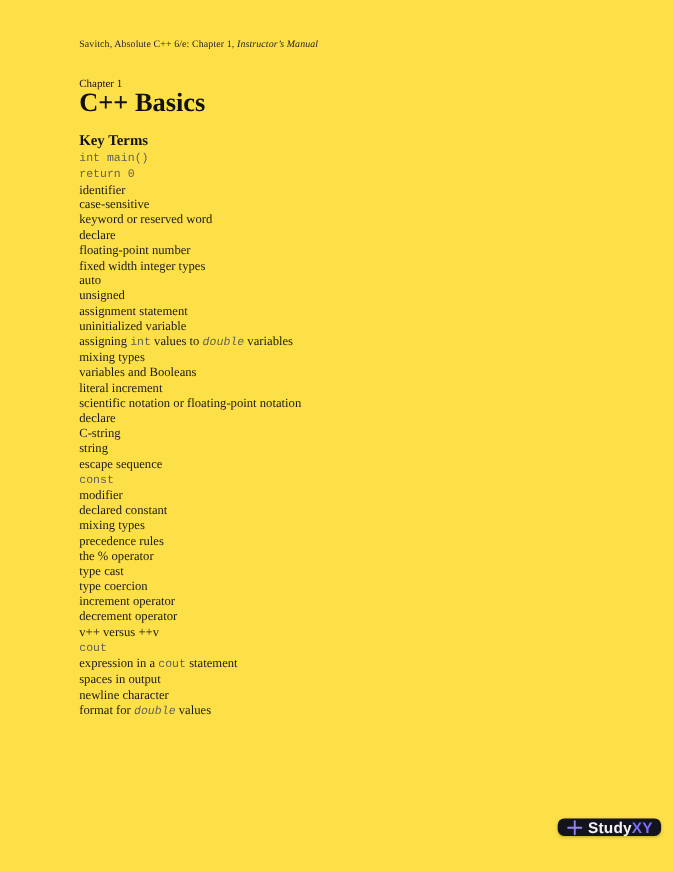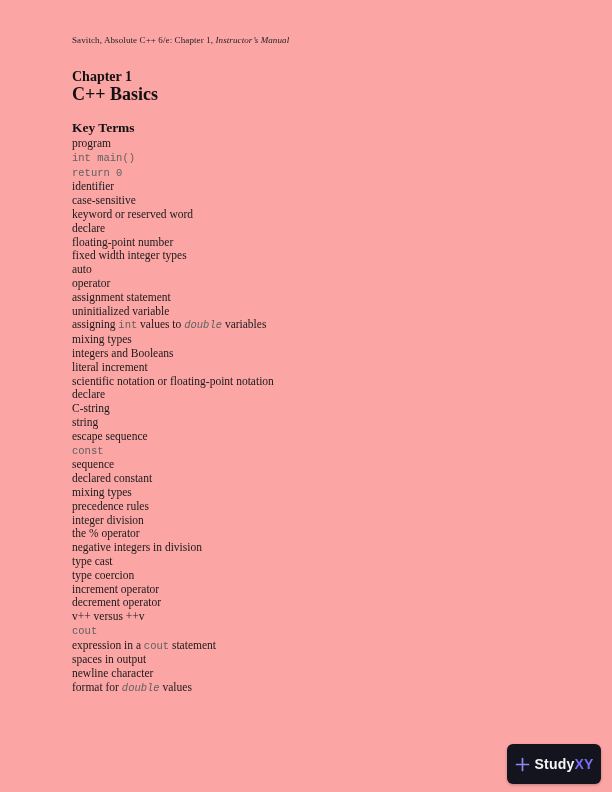--- a/index.html
+++ b/index.html
@@ -4,48 +4,48 @@
 <style>
   html, body {
     margin: 0;
     padding: 0;
     background: #ffffff;
   }
   .page {
     position: relative;
     width: 612px;
     height: 792px;
-    background: #fca5a5;
+    background: #fde047;
     overflow: hidden;
     font-family: "Liberation Serif", serif;
     color: #1a1a1a;
   }
   .running-header {
     position: absolute;
     left: 72px;
     top: 35px;
     font-size: 9px;
     letter-spacing: 0.1px;
     color: #1f1f1f;
     white-space: nowrap;
   }
   .running-header .it { font-style: italic; }
   .chapter-block {
     position: absolute;
     left: 72px;
     top: 69px;
   }
   .chapter-label {
-    font-size: 14px;
-    font-weight: bold;
+    font-size: 10px;
+    font-weight: normal;
     line-height: 15px;
     color: #111;
   }
   .chapter-title {
-    font-size: 18px;
+    font-size: 24px;
     font-weight: bold;
     line-height: 21px;
     color: #111;
   }
   .keyterms-heading {
     position: absolute;
     left: 72px;
     top: 120px;
     font-size: 13.5px;
     font-weight: bold;
@@ -76,21 +76,21 @@
     font-family: "Liberation Mono", "DejaVu Sans Mono", monospace;
     font-size: 10.5px;
     font-style: italic;
     color: #606060;
   }
   .brand-badge {
     position: absolute;
     left: 507px;
     top: 744px;
     width: 94px;
-    height: 40px;
+    height: 16px;
     background: #14141f;
     border-radius: 6px;
     display: flex;
     align-items: center;
     justify-content: center;
     gap: 5px;
     font-family: "Liberation Sans", sans-serif;
     cursor: pointer;
     box-shadow: 0 1px 3px rgba(0,0,0,0.25);
   }
@@ -118,50 +118,47 @@
   </div>
 
   <div class="chapter-block">
     <div class="chapter-label">Chapter 1</div>
     <div class="chapter-title">C++ Basics</div>
   </div>
 
   <div class="keyterms-heading">Key Terms</div>
 
   <div class="keyterms-list">
-      <div class="term"><span class="run-serif">program</span></div>
       <div class="term"><span class="run-mono">int main()</span></div>
       <div class="term"><span class="run-mono">return 0</span></div>
       <div class="term"><span class="run-serif">identifier</span></div>
       <div class="term"><span class="run-serif">case-sensitive</span></div>
       <div class="term"><span class="run-serif">keyword or reserved word</span></div>
       <div class="term"><span class="run-serif">declare</span></div>
       <div class="term"><span class="run-serif">floating-point number</span></div>
       <div class="term"><span class="run-serif">fixed width integer types</span></div>
       <div class="term"><span class="run-serif">auto</span></div>
-      <div class="term"><span class="run-serif">operator</span></div>
+      <div class="term"><span class="run-serif">unsigned</span></div>
       <div class="term"><span class="run-serif">assignment statement</span></div>
       <div class="term"><span class="run-serif">uninitialized variable</span></div>
       <div class="term"><span class="run-serif">assigning </span><span class="run-mono">int</span><span class="run-serif"> values to </span><span class="run-mono-italic">double</span><span class="run-serif"> variables</span></div>
       <div class="term"><span class="run-serif">mixing types</span></div>
-      <div class="term"><span class="run-serif">integers and Booleans</span></div>
+      <div class="term"><span class="run-serif">variables and Booleans</span></div>
       <div class="term"><span class="run-serif">literal increment</span></div>
       <div class="term"><span class="run-serif">scientific notation or floating-point notation</span></div>
       <div class="term"><span class="run-serif">declare</span></div>
       <div class="term"><span class="run-serif">C-string</span></div>
       <div class="term"><span class="run-serif">string</span></div>
       <div class="term"><span class="run-serif">escape sequence</span></div>
       <div class="term"><span class="run-mono">const</span></div>
-      <div class="term"><span class="run-serif">sequence</span></div>
+      <div class="term"><span class="run-serif">modifier</span></div>
       <div class="term"><span class="run-serif">declared constant</span></div>
       <div class="term"><span class="run-serif">mixing types</span></div>
       <div class="term"><span class="run-serif">precedence rules</span></div>
-      <div class="term"><span class="run-serif">integer division</span></div>
       <div class="term"><span class="run-serif">the % operator</span></div>
-      <div class="term"><span class="run-serif">negative integers in division</span></div>
       <div class="term"><span class="run-serif">type cast</span></div>
       <div class="term"><span class="run-serif">type coercion</span></div>
       <div class="term"><span class="run-serif">increment operator</span></div>
       <div class="term"><span class="run-serif">decrement operator</span></div>
       <div class="term"><span class="run-serif">v++ versus ++v</span></div>
       <div class="term"><span class="run-mono">cout</span></div>
       <div class="term"><span class="run-serif">expression in a </span><span class="run-mono">cout</span><span class="run-serif"> statement</span></div>
       <div class="term"><span class="run-serif">spaces in output</span></div>
       <div class="term"><span class="run-serif">newline character</span></div>
       <div class="term"><span class="run-serif">format for </span><span class="run-mono-italic">double</span><span class="run-serif"> values</span></div>

